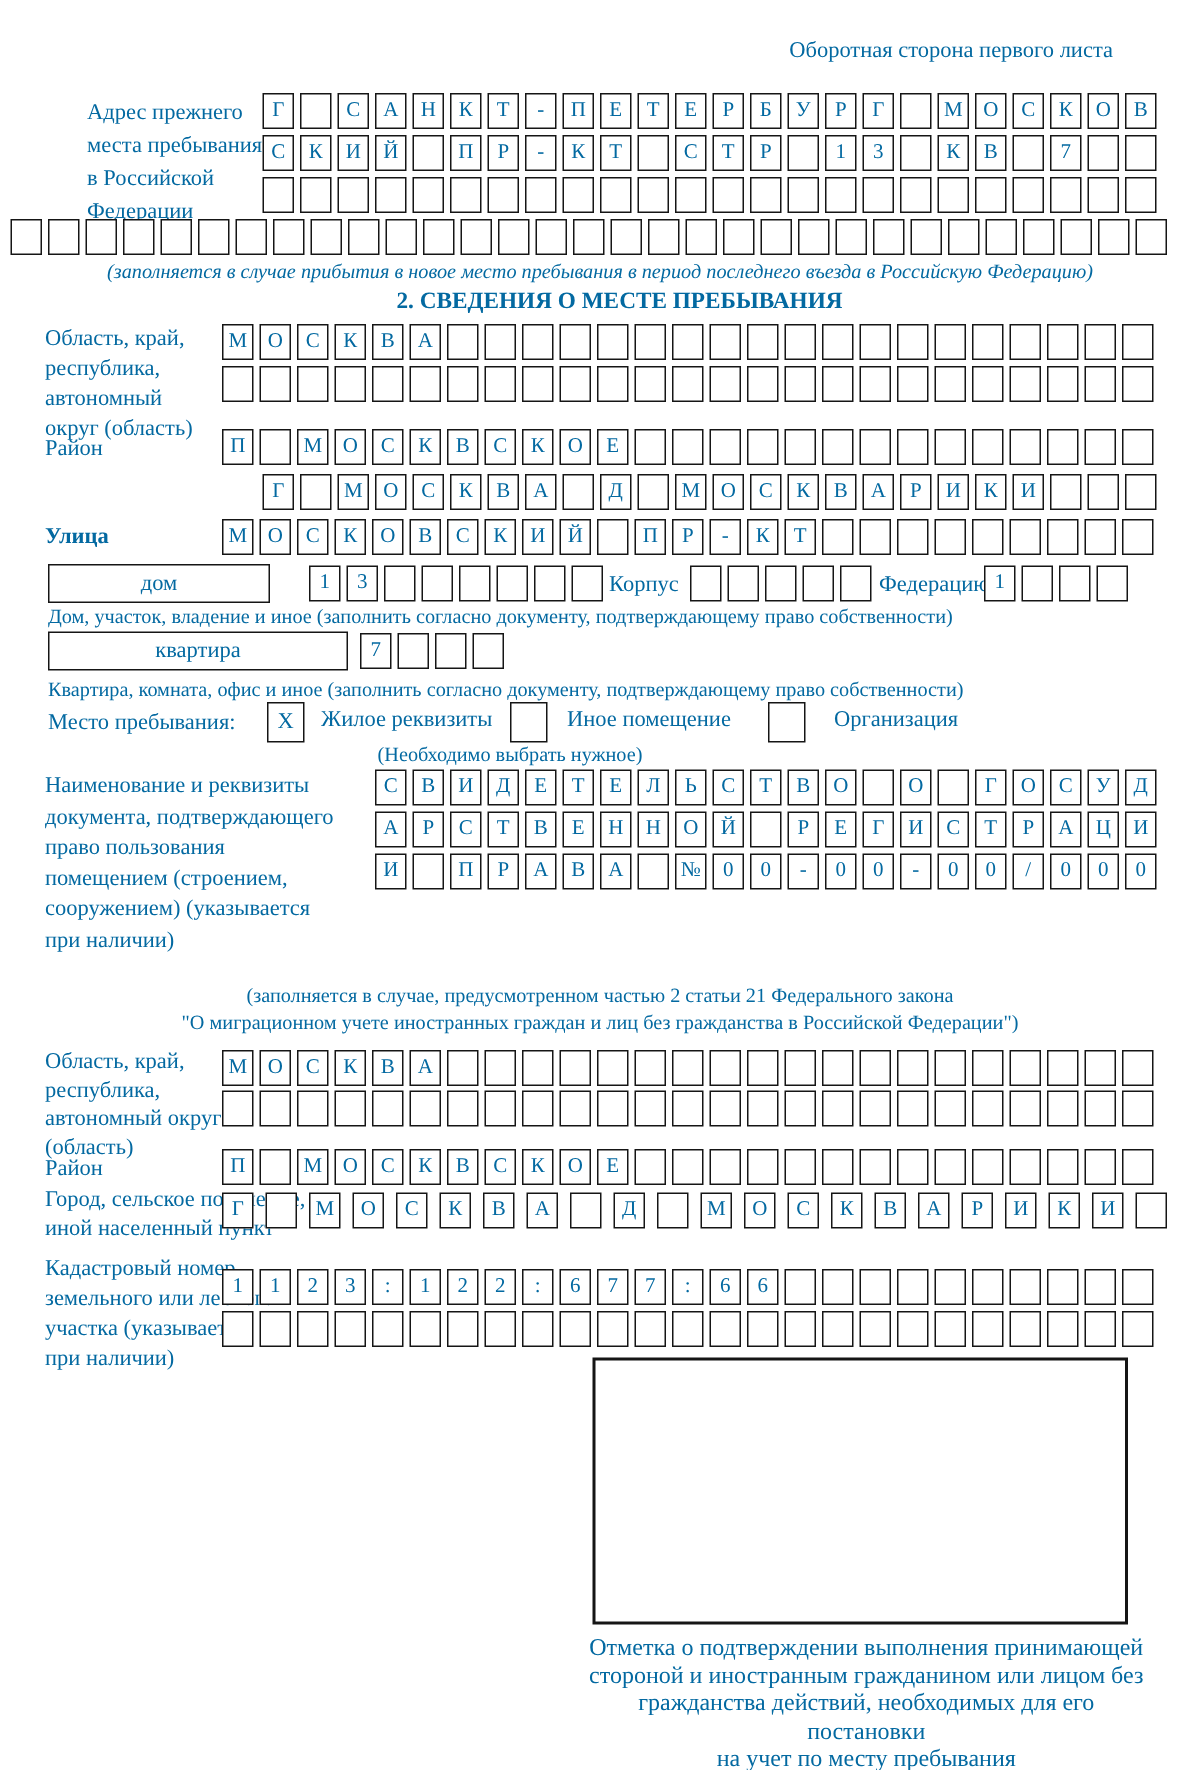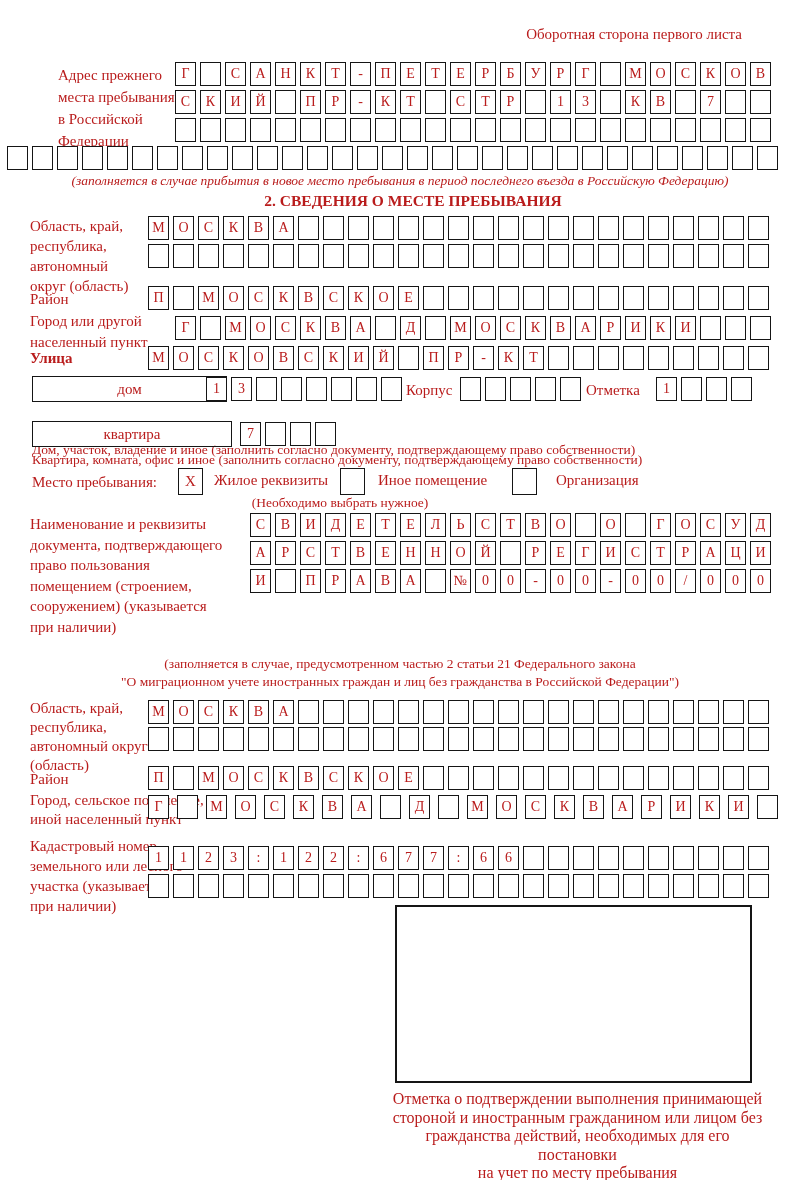--- a/index.html
+++ b/index.html
@@ -1,18 +1,18 @@
 <!DOCTYPE html>
 <html><head>
 <meta charset="utf-8">
 <style>
   html,body { margin:0; padding:0; background:#ffffff; }
   #page {
     position:relative; width:800px; height:1180px; background:#ffffff;
-    font-family:"Liberation Serif","DejaVu Serif",serif; color:#b91c1c;
+    font-family:"Liberation Serif","DejaVu Serif",serif; color:#0369a1;
     overflow:hidden;
   }
   .abs { position:absolute; }
   .lbl { font-size:15px; line-height:20px; }
   .lines { white-space:pre-line; }
   .cap { font-size:13.5px; }
   .center { width:800px; left:0; text-align:center; }
   .bold { font-weight:bold; }
   .cellrow { display:flex; gap:4px; }
   .cellrow.wgap { gap:8px; }
@@ -241,22 +241,20 @@
       <span class="cell"></span>
       <span class="cell"></span>
       <span class="cell"></span>
       <span class="cell"></span>
       <span class="cell"></span>
       <span class="cell"></span>
       <span class="cell"></span>
       <span class="cell"></span>
     </div>
 
-  <div class="abs lbl lines" style="left:30px; top:311px; line-height:21px;">Город или другой
-населенный пункт</div>
   <div class="abs cellrow" style="left:175px; top:316px;">
       <span class="cell">Г</span>
       <span class="cell"></span>
       <span class="cell">М</span>
       <span class="cell">О</span>
       <span class="cell">С</span>
       <span class="cell">К</span>
       <span class="cell">В</span>
       <span class="cell">А</span>
       <span class="cell"></span>
@@ -299,47 +297,47 @@
       <span class="cell"></span>
       <span class="cell"></span>
       <span class="cell"></span>
       <span class="cell"></span>
       <span class="cell"></span>
       <span class="cell"></span>
       <span class="cell"></span>
       <span class="cell"></span>
     </div>
 
-  <div class="abs namedbox" style="left:32px; top:376px; width:195px;">дом</div>
+  <div class="abs namedbox" style="left:32px; top:376px; width:148px;">дом</div>
   <div class="abs cellrow" style="left:206px; top:377px;">
       <span class="cell">1</span>
       <span class="cell">3</span>
       <span class="cell"></span>
       <span class="cell"></span>
       <span class="cell"></span>
       <span class="cell"></span>
       <span class="cell"></span>
       <span class="cell"></span>
     </div>
   <div class="abs lbl" style="left:406px; top:380px;">Корпус</div>
   <div class="abs cellrow" style="left:460px; top:377px;">
       <span class="cell"></span>
       <span class="cell"></span>
       <span class="cell"></span>
       <span class="cell"></span>
       <span class="cell"></span>
     </div>
-  <div class="abs lbl" style="left:586px; top:380px;">Отметка</div>
+  <div class="abs lbl" style="left:586px; top:380px;">Федерацию</div>
   <div class="abs cellrow" style="left:656px; top:377px;">
       <span class="cell">1</span>
       <span class="cell"></span>
       <span class="cell"></span>
       <span class="cell"></span>
     </div>
-  <div class="abs cap" style="left:32px; top:403px;margin-top:39px;">Дом, участок, владение и иное (заполнить согласно документу, подтверждающему право собственности)</div>
+  <div class="abs cap" style="left:32px; top:403px;">Дом, участок, владение и иное (заполнить согласно документу, подтверждающему право собственности)</div>
 
   <div class="abs namedbox" style="left:32px; top:421px; width:200px;">квартира</div>
   <div class="abs cellrow" style="left:240px; top:422px;">
       <span class="cell">7</span>
       <span class="cell"></span>
       <span class="cell"></span>
       <span class="cell"></span>
     </div>
   <div class="abs cap" style="left:32px; top:452px;">Квартира, комната, офис и иное (заполнить согласно документу, подтверждающему право собственности)</div>
 

